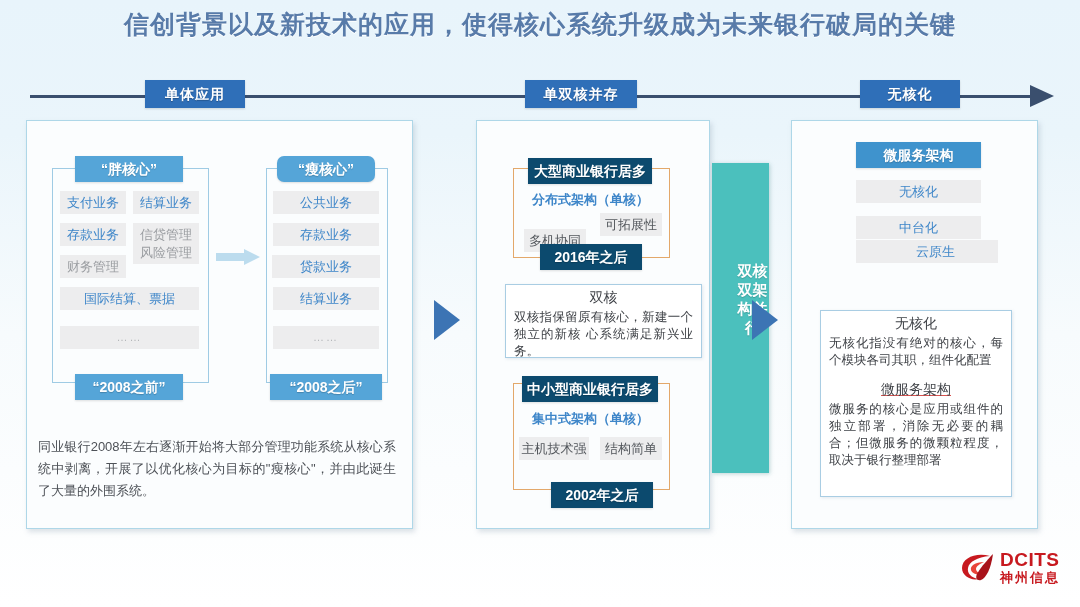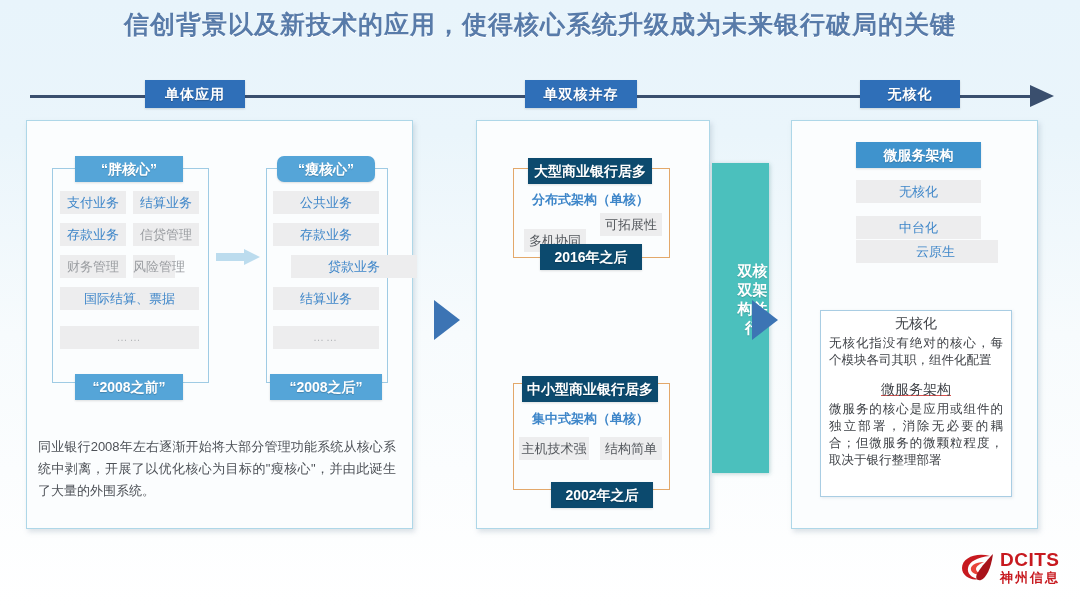--- a/index.html
+++ b/index.html
@@ -159,31 +159,31 @@
 
   <div class="grp" id="g1"></div>
   <div class="hdr" id="g1-top">“胖核心”</div>
   <div class="hdr" id="g1-bot">“2008之前”</div>
 
   <div class="pill blue" style="left:60px;top:191px;width:66px;">支付业务</div>
   <div class="pill blue" style="left:133px;top:191px;width:66px;">结算业务</div>
   <div class="pill blue" style="left:60px;top:223px;width:66px;">存款业务</div>
   <div class="pill" style="left:133px;top:223px;width:66px;">信贷管理</div>
   <div class="pill" style="left:60px;top:255px;width:66px;">财务管理</div>
-  <div class="pill" style="left:133px;top:255px;width:42px;">风险管理</div>
+  <div class="pill" style="left:133px;top:241px;width:66px;">风险管理</div>
   <div class="pill blue wide" style="left:60px;top:287px;width:139px;">国际结算、票据</div>
   <div class="pill dots" style="left:60px;top:326px;width:139px;">……</div>
 
   <div class="grp" id="g2"></div>
   <div class="hdr" id="g2-top">“瘦核心”</div>
   <div class="hdr" id="g2-bot">“2008之后”</div>
 
   <div class="pill blue" style="left:273px;top:191px;width:106px;">公共业务</div>
   <div class="pill blue" style="left:273px;top:223px;width:106px;">存款业务</div>
-  <div class="pill blue" style="left:291px;top:255px;width:126px;">贷款业务</div>
+  <div class="pill blue" style="left:272px;top:255px;width:108px;">贷款业务</div>
   <div class="pill blue" style="left:273px;top:287px;width:106px;">结算业务</div>
   <div class="pill dots" style="left:273px;top:326px;width:106px;">……</div>
 
   <div style="position:absolute;left:216px;top:249px;width:44px;height:16px;">
     <svg width="44" height="16" viewBox="0 0 44 16">
       <path d="M0 4 H28 V0 L44 8 L28 16 V12 H0 Z" fill="#bcdcee"></path>
     </svg>
   </div>
 
   <div class="foot">同业银行2008年左右逐渐开始将大部分管理功能系统从核心系统中剥离，开展了以优化核心为目标的"瘦核心"，并由此诞生了大量的外围系统。</div>
@@ -192,20 +192,24 @@
 
   <div class="card" id="card2"></div>
 
   <div class="ogrp" id="og1"></div>
   <div class="hdr sky" id="og1-top">大型商业银行居多</div>
   <div class="sub" style="left:513px;top:191px;width:155px;">分布式架构（单核）</div>
   <div class="pill" style="left:524px;top:229px;width:62px;color:#53575c;">多机协同</div>
   <div class="pill" style="left:600px;top:213px;width:62px;color:#53575c;">可拓展性</div>
   <div class="hdr sky" id="og1-bot">2016年之后</div>
 
+  <div class="note" id="note2">
+    <div class="note-title">双核</div>
+    <div class="note-body">双核指保留原有核心，新建一个独立的新核 心系统满足新兴业务。</div>
+  </div>
 
   <div class="ogrp" id="og2"></div>
   <div class="hdr sky" id="og2-top">中小型商业银行居多</div>
   <div class="sub" style="left:513px;top:410px;width:155px;">集中式架构（单核）</div>
   <div class="pill" style="left:519px;top:437px;width:70px;color:#53575c;">主机技术强</div>
   <div class="pill" style="left:600px;top:437px;width:62px;color:#53575c;">结构简单</div>
   <div class="hdr sky" id="og2-bot">2002年之后</div>
 
   <div class="teal">
     <span>双核双架构并行</span>

